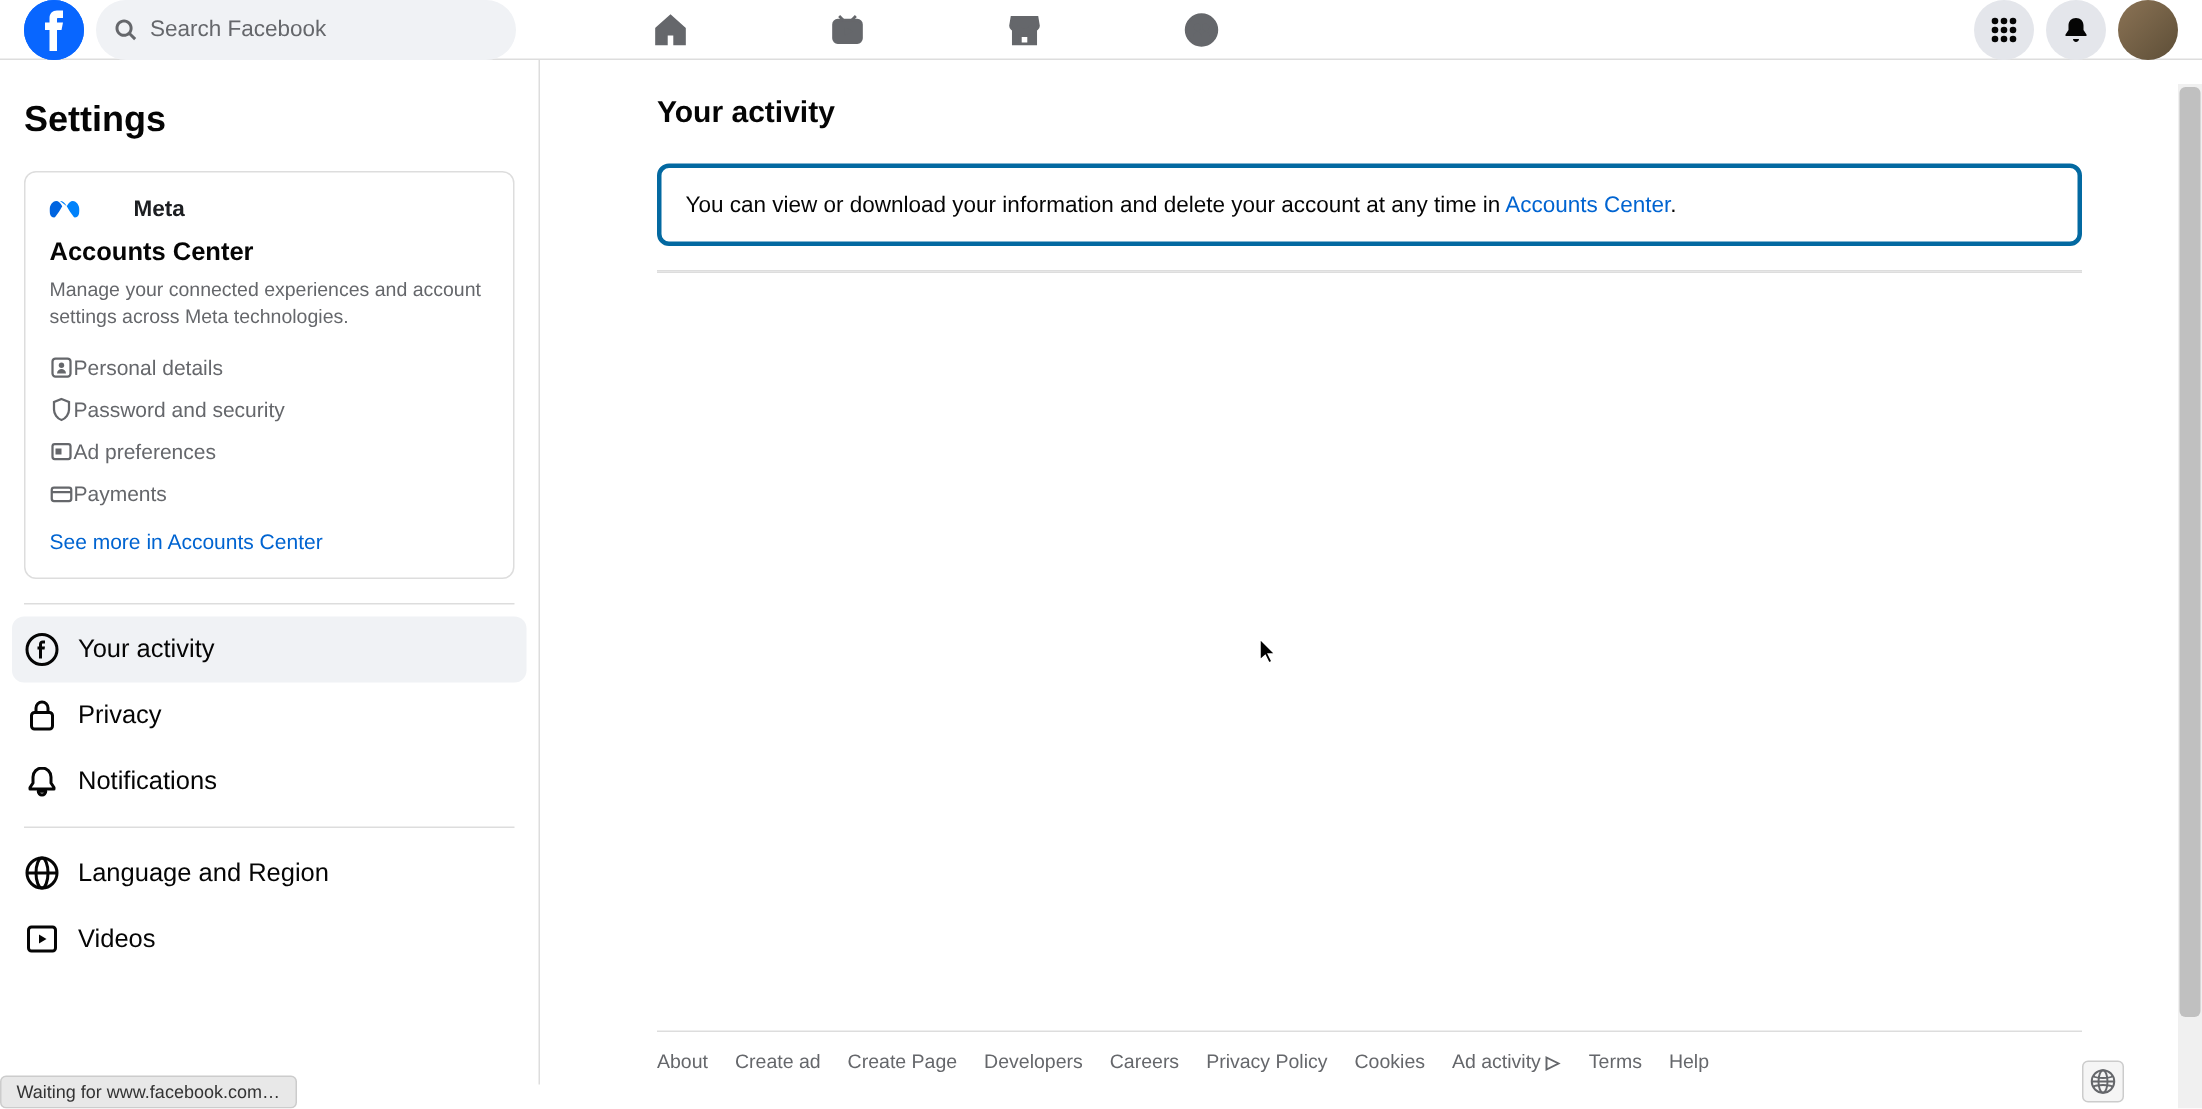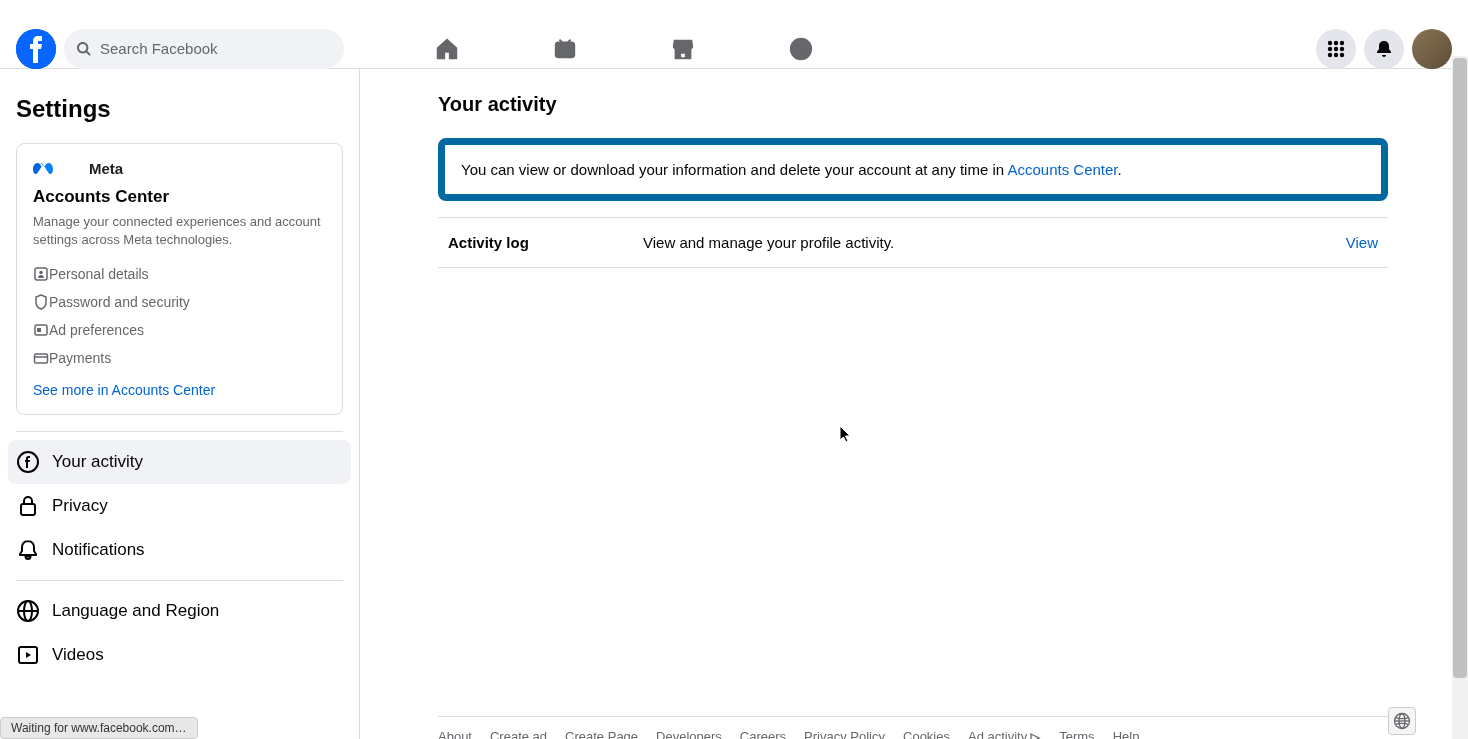--- a/index.html
+++ b/index.html
@@ -17,21 +17,20 @@
     }
     
     .header {
       height: 40px;
       border-bottom: 1px solid #ddd;
       display: flex;
       align-items: center;
       padding: 0 16px;
       position: relative;
       background: #fff;
-      margin-top: 29px;
     }
     .header-left {
       display: flex;
       align-items: center;
       gap: 8px;
     }
     .fb-logo {
       width: 40px;
       height: 40px;
       border-radius: 50%;
@@ -227,21 +226,21 @@
     .content-main {
       flex: 1;
     }
     .page-title {
       font-size: 20px;
       font-weight: bold;
       color: #050505;
       margin-bottom: 22px;
     }
     .info-banner {
-      border: 7px solid #0369a1;
+      border: 3px solid #0369a1;
       border-radius: 8px;
       padding: 16px 16px;
       font-size: 15px;
       color: #050505;
       margin-bottom: 16px;
     }
     .info-banner a {
       color: #0064d1;
       text-decoration: none;
     }
@@ -523,25 +522,20 @@
 
   <div class="content">
     <div class="content-main">
       <h2 class="page-title">Your activity</h2>
 
       <div class="info-banner">
         <span>You can view or download your information and delete your account at any time in </span><a href="#">Accounts Center</a><span>.</span>
       </div>
 
       <div class="section-divider"></div>
-      <div class="activity-row">
-        <span class="activity-title">Activity log</span>
-        <span class="activity-desc">View and manage your profile activity.</span>
-        <span class="activity-link">View</span>
-      </div>
       <div class="section-divider"></div>
     </div>
 
     <div class="footer">
       <span class="footer-link">About</span>
       <span class="footer-link">Create ad</span>
       <span class="footer-link">Create Page</span>
       <span class="footer-link">Developers</span>
       <span class="footer-link">Careers</span>
       <span class="footer-link">Privacy Policy</span>

